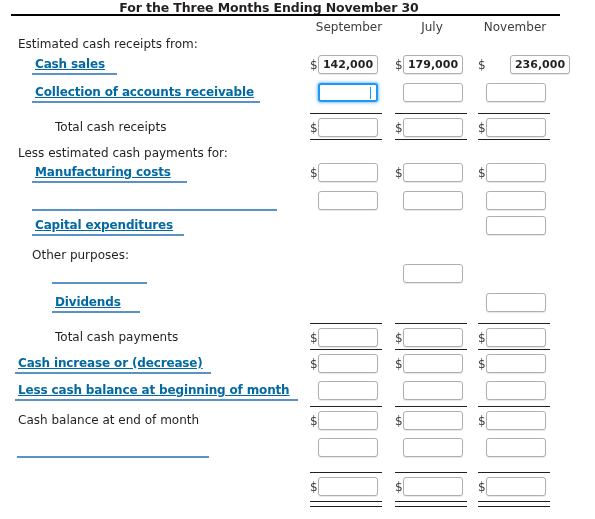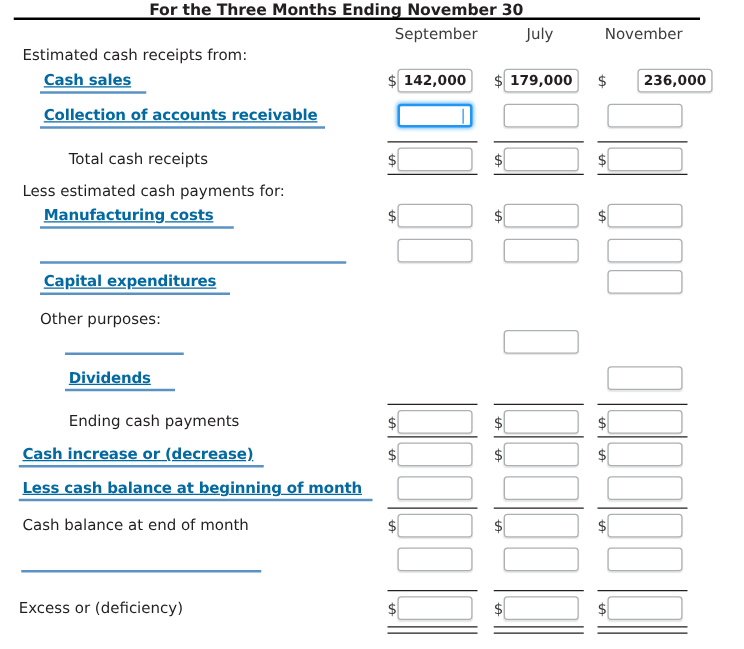--- a/index.html
+++ b/index.html
@@ -217,21 +217,21 @@
       <div class="row" style="top: 264px;">
         <span class="label-underline" style="left: 52px; width: 95px;"></span>
         <input type="text" class="ibox" value="" style="left: 403px;">
       </div>
       <div class="row" style="top: 293px;">
         <span class="label linked" style="left: 55px;">Dividends</span>
         <span class="label-underline" style="left: 52px; width: 88px;"></span>
         <input type="text" class="ibox" value="" style="left: 486px;">
       </div>
       <div class="row" style="top: 328px;">
-        <span class="label plain" style="left: 55px;">Ending cash payments</span>
+        <span class="label plain" style="left: 55px;">Total cash payments</span>
         <div class="col-rule" style="left: 310px; width: 72px; top: -5px;"></div>
         <div class="col-rule" style="left: 395px; width: 72px; top: -5px;"></div>
         <div class="col-rule" style="left: 478px; width: 72px; top: -5px;"></div>
         <span class="dollar" style="left: 310px;">$</span>
         <input type="text" class="ibox" value="" style="left: 318px;">
         <span class="dollar" style="left: 395px;">$</span>
         <input type="text" class="ibox" value="" style="left: 403px;">
         <span class="dollar" style="left: 478px;">$</span>
         <input type="text" class="ibox" value="" style="left: 486px;">
       </div>
@@ -267,21 +267,20 @@
         <span class="dollar" style="left: 478px;">$</span>
         <input type="text" class="ibox" value="" style="left: 486px;">
       </div>
       <div class="row" style="top: 438px;">
         <span class="label-underline" style="left: 17px; width: 192px;"></span>
         <input type="text" class="ibox" value="" style="left: 318px;">
         <input type="text" class="ibox" value="" style="left: 403px;">
         <input type="text" class="ibox" value="" style="left: 486px;">
       </div>
       <div class="row" style="top: 477px;">
-        <span class="label plain" style="left: 15px;">Excess or (deficiency)</span>
         <div class="col-rule" style="left: 310px; width: 72px; top: -5px;"></div>
         <div class="col-rule" style="left: 395px; width: 72px; top: -5px;"></div>
         <div class="col-rule" style="left: 478px; width: 72px; top: -5px;"></div>
         <div class="col-rule dbl" style="left: 310px; width: 72px; top: 24px;"></div>
         <div class="col-rule dbl" style="left: 395px; width: 72px; top: 24px;"></div>
         <div class="col-rule dbl" style="left: 478px; width: 72px; top: 24px;"></div>
         <span class="dollar" style="left: 310px;">$</span>
         <input type="text" class="ibox" value="" style="left: 318px;">
         <span class="dollar" style="left: 395px;">$</span>
         <input type="text" class="ibox" value="" style="left: 403px;">

